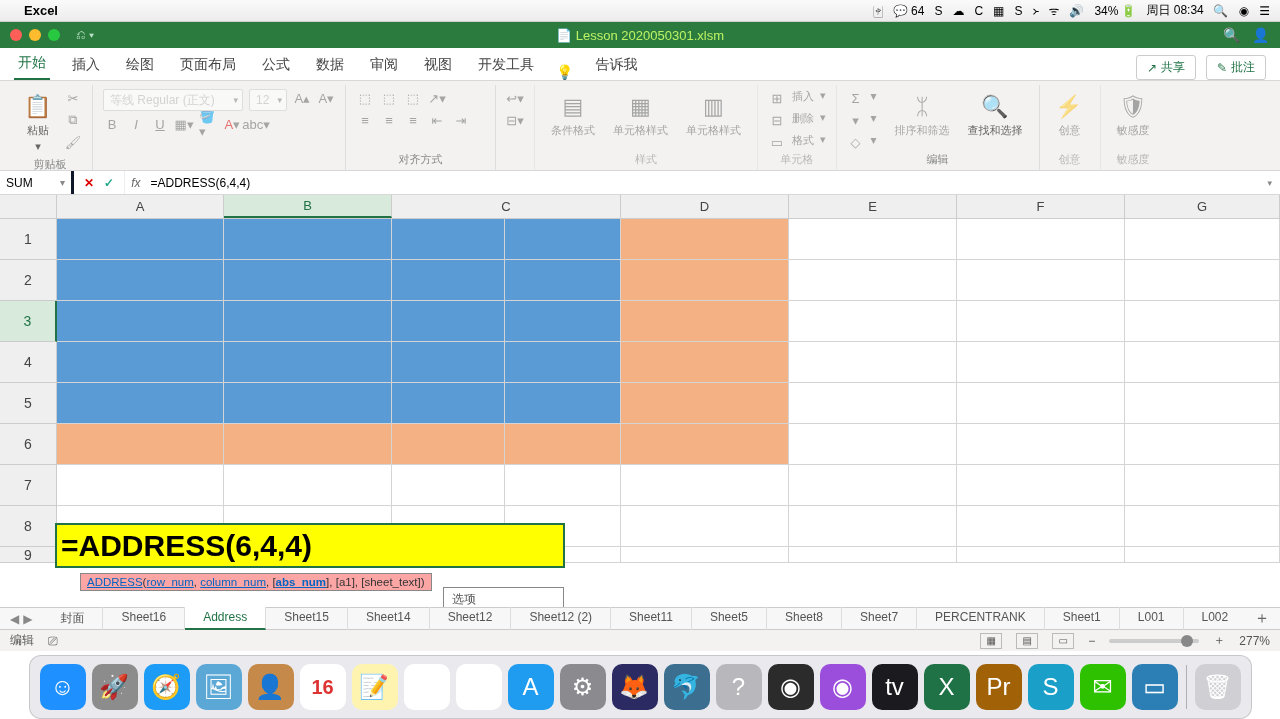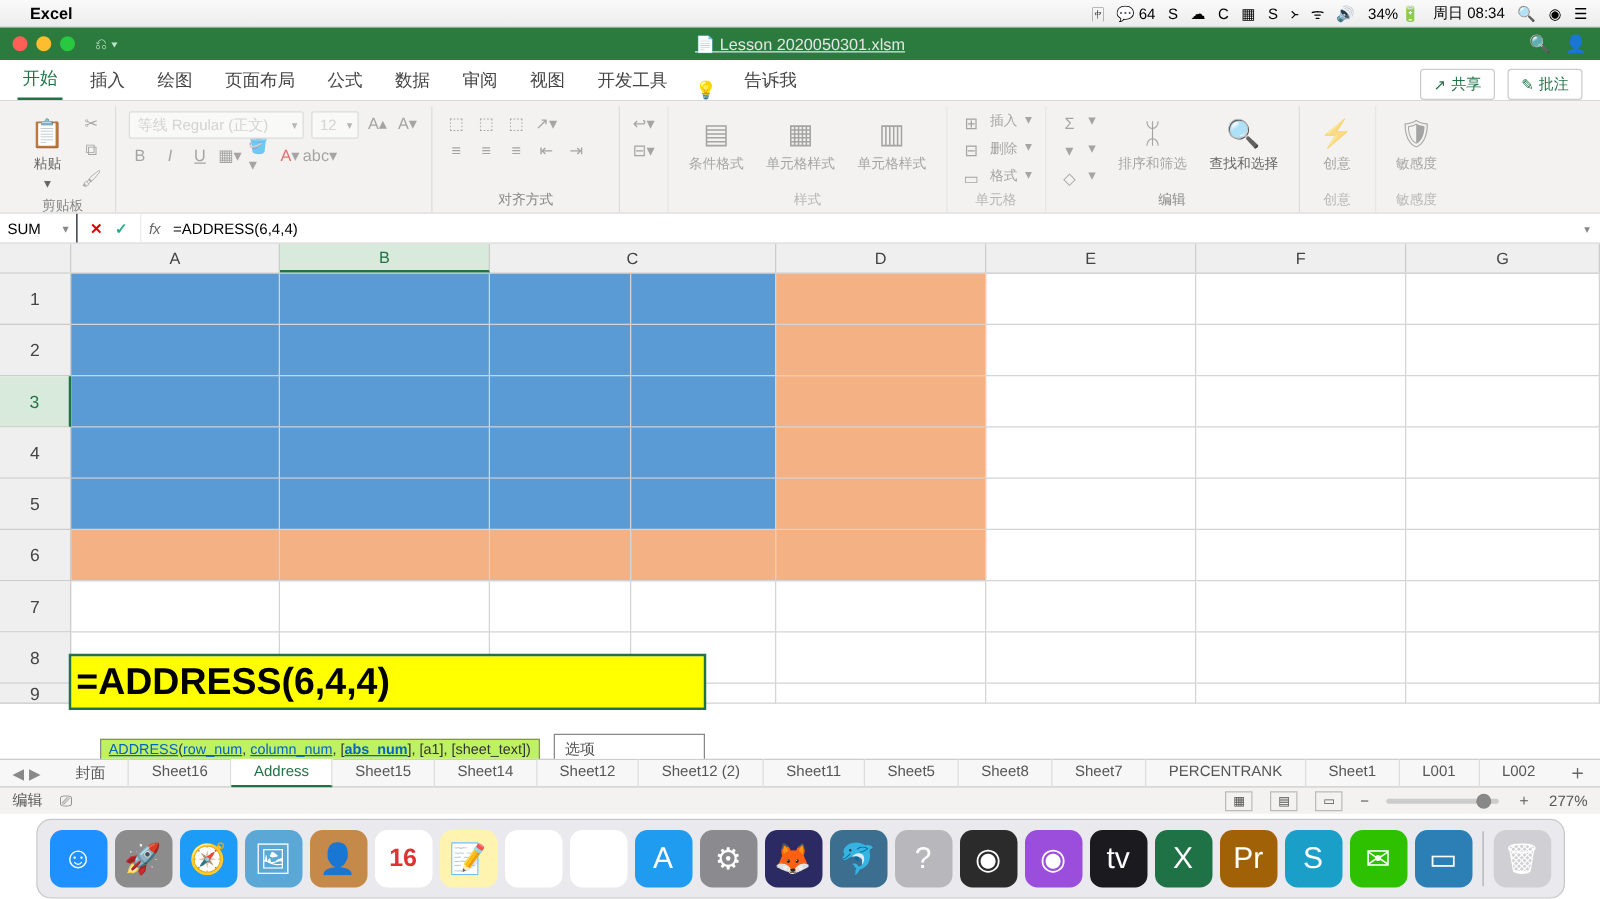--- a/index.html
+++ b/index.html
@@ -11,21 +11,21 @@
 .mac-menubar .appname { font-weight:700; margin-right:14px; }
 .mac-menubar .m { margin-right:14px;margin-top:41px; }
 .mac-menubar .spacer { flex:1; }
 .mac-menubar .r { margin-left:10px; font-size:12px; display:flex; align-items:center; gap:3px; }
 
 
 .titlebar { height:26px; background:#2b7b3f; display:flex; align-items:center; position:relative; }
 .traffic { display:flex; gap:7px; margin-left:10px; }
 .traffic span { width:12px; height:12px; border-radius:50%; }
 .t-red{background:#ff5f57;} .t-yel{background:#febc2e;} .t-grn{background:#28c840;}
-.titlebar .fname { position:absolute; left:50%; transform:translateX(-50%); color:#e5e5e5; font-size:13px;text-decoration:underline; }
+.titlebar .fname { position:absolute; left:50%; transform:translateX(-50%); color:#bef264; font-size:13px; }
 .titlebar .ricons { margin-left:auto; margin-right:10px; display:flex; gap:12px; color:#fff; font-size:14px; }
 
 
 .ribbon-tabs { height:33px; background:#fff; display:flex; align-items:flex-end; padding:0 14px; border-bottom:1px solid #d8d8d8; gap:18px; font-size:14px; }
 .ribbon-tabs .tab { padding:6px 4px 6px; color:#444; cursor:pointer; }
 .ribbon-tabs .tab.active { color:#217346; border-bottom:2.5px solid #217346; font-weight:500; }
 .ribbon-tabs .bulb { color:#888; font-size:14px; }
 .ribbon-tabs .right { margin-left:auto; display:flex; gap:10px; }
 .ribbon-tabs .right .btn { border:1px solid #ccc; border-radius:3px; padding:3px 10px; font-size:12px; color:#217346; display:flex; align-items:center; gap:4px; }
 
@@ -39,21 +39,21 @@
 .bigbtn { display:flex; flex-direction:column; align-items:center; justify-content:center; gap:2px; padding:4px 6px; font-size:11px; color:#666; }
 .bigbtn .ico { width:28px; height:28px; font-size:22px; }
 .selbox { border:1px solid #ccc; background:#fff; height:22px; font-size:12px; padding:0 18px 0 6px; display:flex; align-items:center; position:relative; color:#bbb; border-radius:2px; }
 .selbox::after { content:"▾"; position:absolute; right:4px; color:#888; font-size:9px; }
 .minirow { display:flex; gap:6px; }
 .stack { display:flex; flex-direction:column; gap:4px; }
 .dimmed { opacity:.55; }
 
 
 .fx-row { height:24px; border-bottom:1px solid #d8d8d8; display:flex; align-items:center; font-size:12px; background:#fff; }
-.namebox { width:62px; border-right:1px solid #0f172a; padding:0 6px; display:flex; align-items:center; justify-content:space-between; height:100%; }
+.namebox { width:74px; border-right:3px solid #0f172a; padding:0 6px; display:flex; align-items:center; justify-content:space-between; height:100%; }
 .namebox .dd { color:#888; font-size:10px; }
 .fx-btns { display:flex; align-items:center; gap:10px; padding:0 10px; border-right:1px solid #eee; height:100%; }
 .fx-btns .x { color:#d00; font-weight:bold; }
 .fx-btns .chk { color:#2a8; font-weight:bold; }
 .fx-label { font-style:italic; color:#666; margin:0 6px; }
 .fx-input { flex:1; padding:0 4px; color:#000; }
 .fx-dd { margin-right:8px; color:#888; font-size:9px; }
 
 
 .grid-wrap { position:relative; height:412px; overflow:hidden; }
@@ -68,21 +68,21 @@
 .row .cell { border-right:1px solid #d4d4d4; border-bottom:1px solid #d4d4d4; position:relative; }
 
 .cw-A{width:167px;} .cw-B{width:168px;} .cw-C{width:113px;}
 .cw-Cpad{width:116px;} .cw-D{width:168px;} .cw-E{width:168px;}
 .cw-F{width:168px;} .cw-G{width:155px;}
 
 .bg-blue { background:#5b9bd5; }
 .bg-salmon { background:#f4b183; }
 
 
-.formula-hint { position:absolute; left:80px; top:396px; background:#bef264; border:1px solid #888; font-size:11.5px; padding:2px 6px; color:#333; white-space:nowrap; }
+.formula-hint { position:absolute; left:80px; top:378px; background:#fca5a5; border:1px solid #888; font-size:11.5px; padding:2px 6px; color:#333; white-space:nowrap; }
 .formula-hint a { color:#0563c1; text-decoration:underline; }
 .formula-hint b { color:#0563c1; font-weight:bold; text-decoration:underline; }
 
 
 .opt-popup { position:absolute; left:443px; top:392px; width:121px; background:#fff; border:1px solid #888; font-size:12px; }
 .opt-popup .hdr { padding:3px 8px; color:#555; }
 
 
 .sheet-area { height:22px; background:#f7f7f7; border-top:1px solid #ccc; display:flex; align-items:center; font-size:12px; }
 .sheet-area .nav { display:flex; gap:4px; padding:0 10px; color:#888; }

